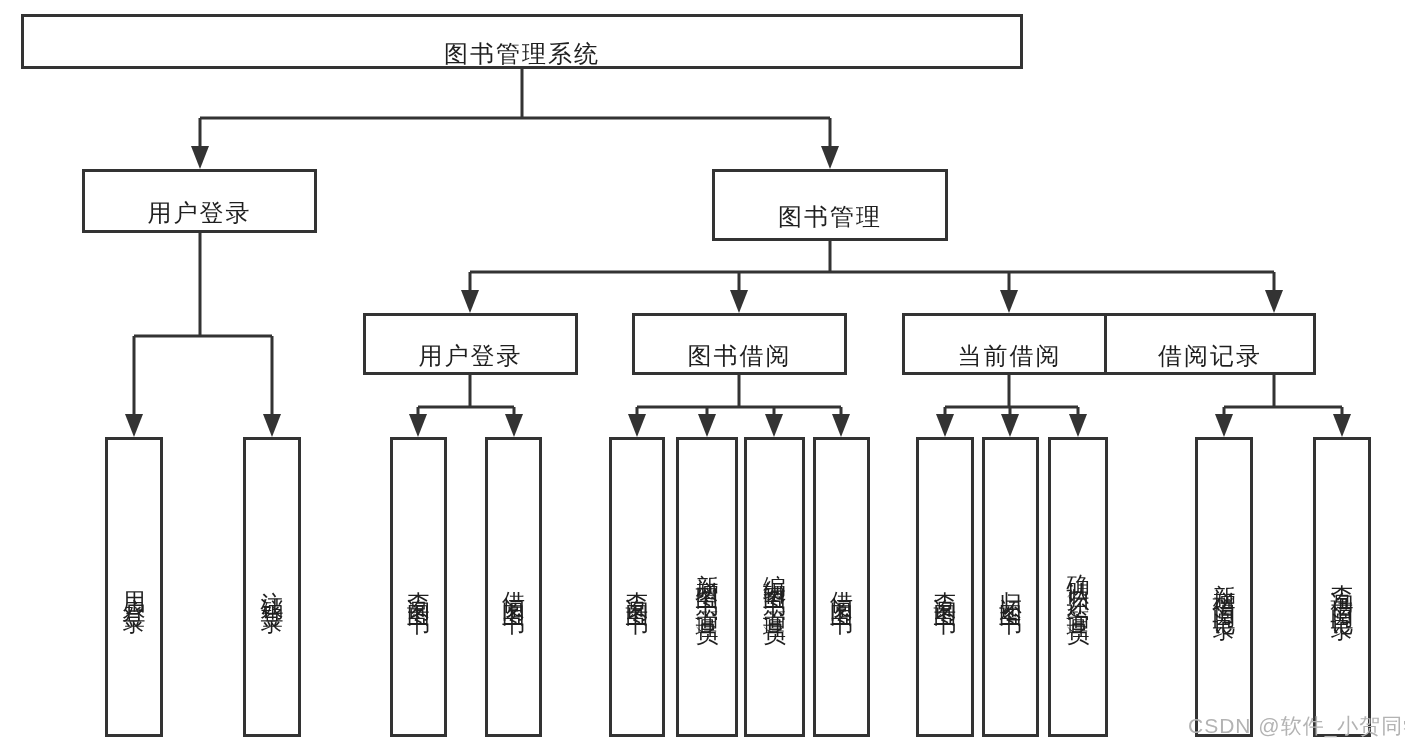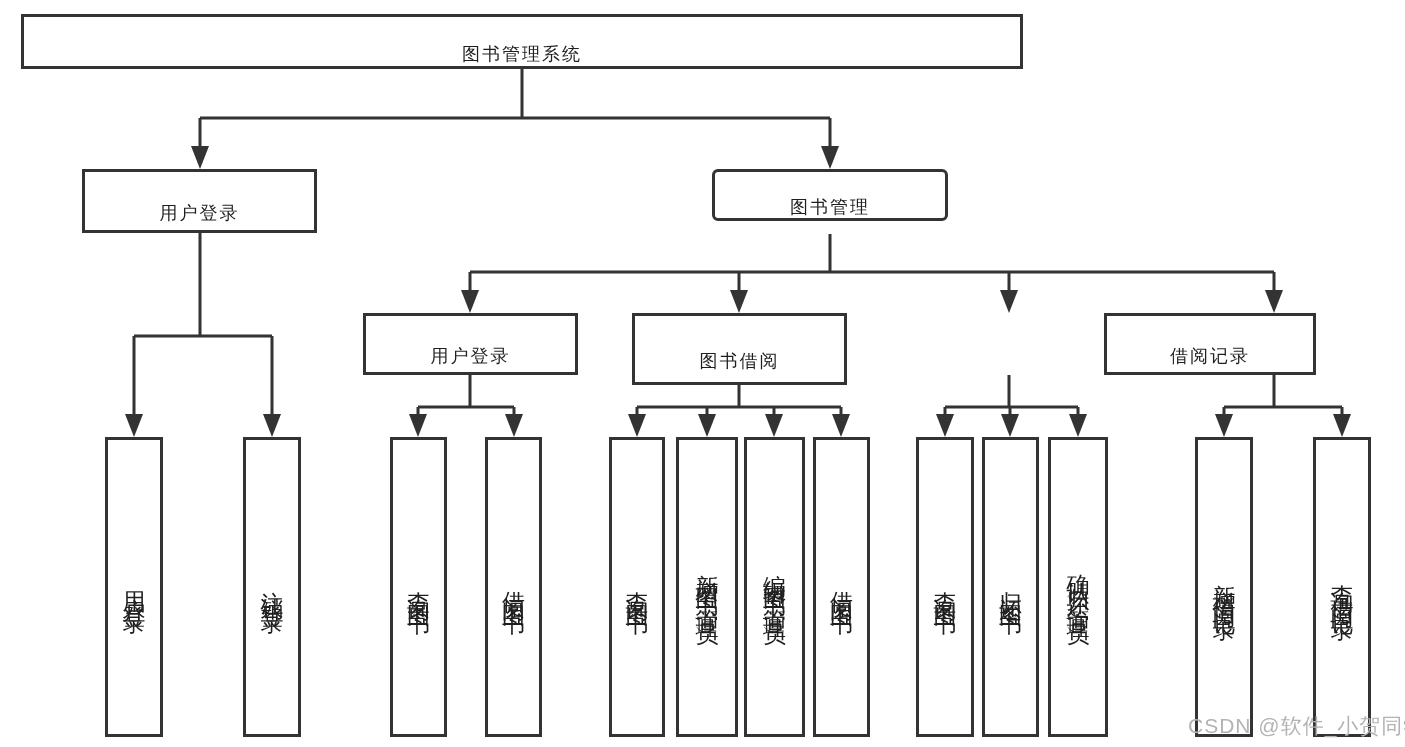--- a/index.html
+++ b/index.html
@@ -22,21 +22,21 @@
   #connectors path{stroke:var(--line);stroke-width:3;fill:none;}
   #connectors polygon{fill:var(--line);stroke:none;}
   .node{
     position:absolute;
     box-sizing:border-box;
     border:3px solid var(--boxborder);
     background:var(--bg);
     display:flex;align-items:center;justify-content:center;
   }
   .node-h span{
-    font-size:18px;
+    font-size:24px;
     letter-spacing:2px;
     white-space:nowrap;
     color:var(--text);
     margin-top:24px;
   }
   .node-v span{
     writing-mode:vertical-rl;
     font-size:23px;
     line-height:1;
     letter-spacing:7px;
@@ -99,29 +99,32 @@
     </g>
   </svg>
 
   <div class="node node-h" style="left:21px;top:14px;width:1002px;height:55px;">
     <span>图书管理系统</span>
   </div>
 
   <div class="node node-h" style="left:82px;top:169px;width:235px;height:64px;">
     <span>用户登录</span>
   </div>
-  <div class="node node-h" style="left:712px;top:169px;width:236px;height:52px;border-radius:6px;">
+  <div class="node node-h" style="left:712px;top:169px;width:236px;height:72px;">
     <span>图书管理</span>
   </div>
 
   <div class="node node-h" style="left:363px;top:313px;width:215px;height:62px;">
     <span>用户登录</span>
   </div>
-  <div class="node node-h" style="left:632px;top:313px;width:215px;height:72px;">
+  <div class="node node-h" style="left:632px;top:313px;width:215px;height:62px;">
     <span>图书借阅</span>
+  </div>
+  <div class="node node-h" style="left:902px;top:313px;width:215px;height:62px;">
+    <span>当前借阅</span>
   </div>
   <div class="node node-h" style="left:1104px;top:313px;width:212px;height:62px;">
     <span>借阅记录</span>
   </div>
 
   <div class="node node-v" style="left:105px;top:437px;width:58px;height:300px;">
     <span>用户登录</span>
   </div>
   <div class="node node-v" style="left:243px;top:437px;width:58px;height:300px;">
     <span>注销登录</span>

